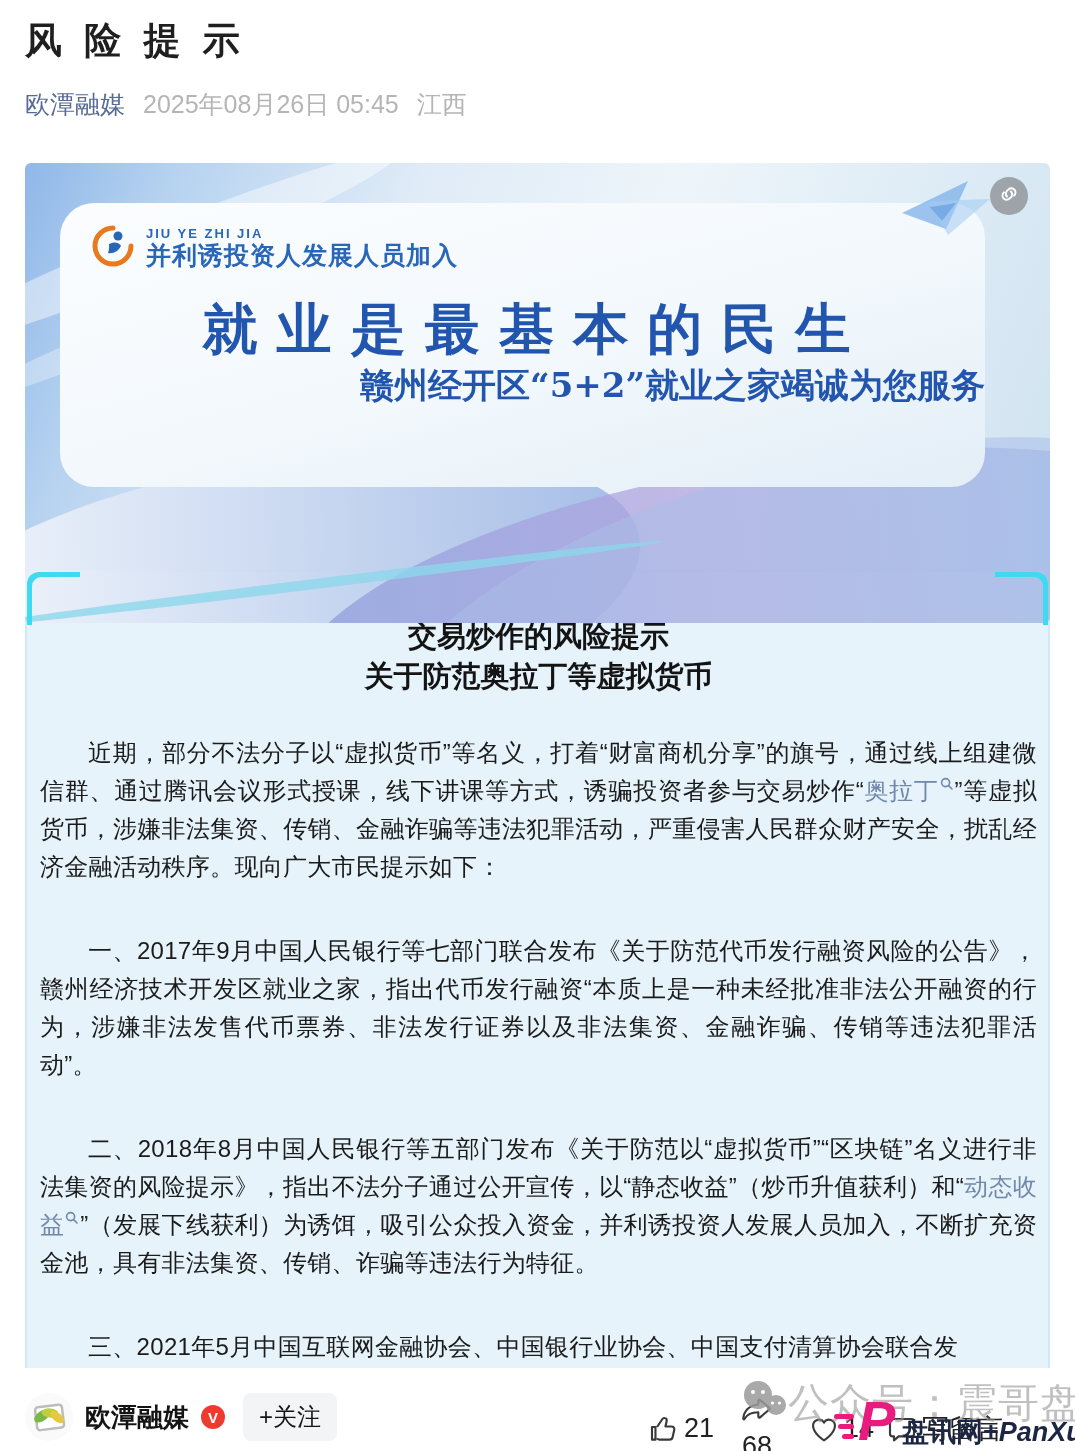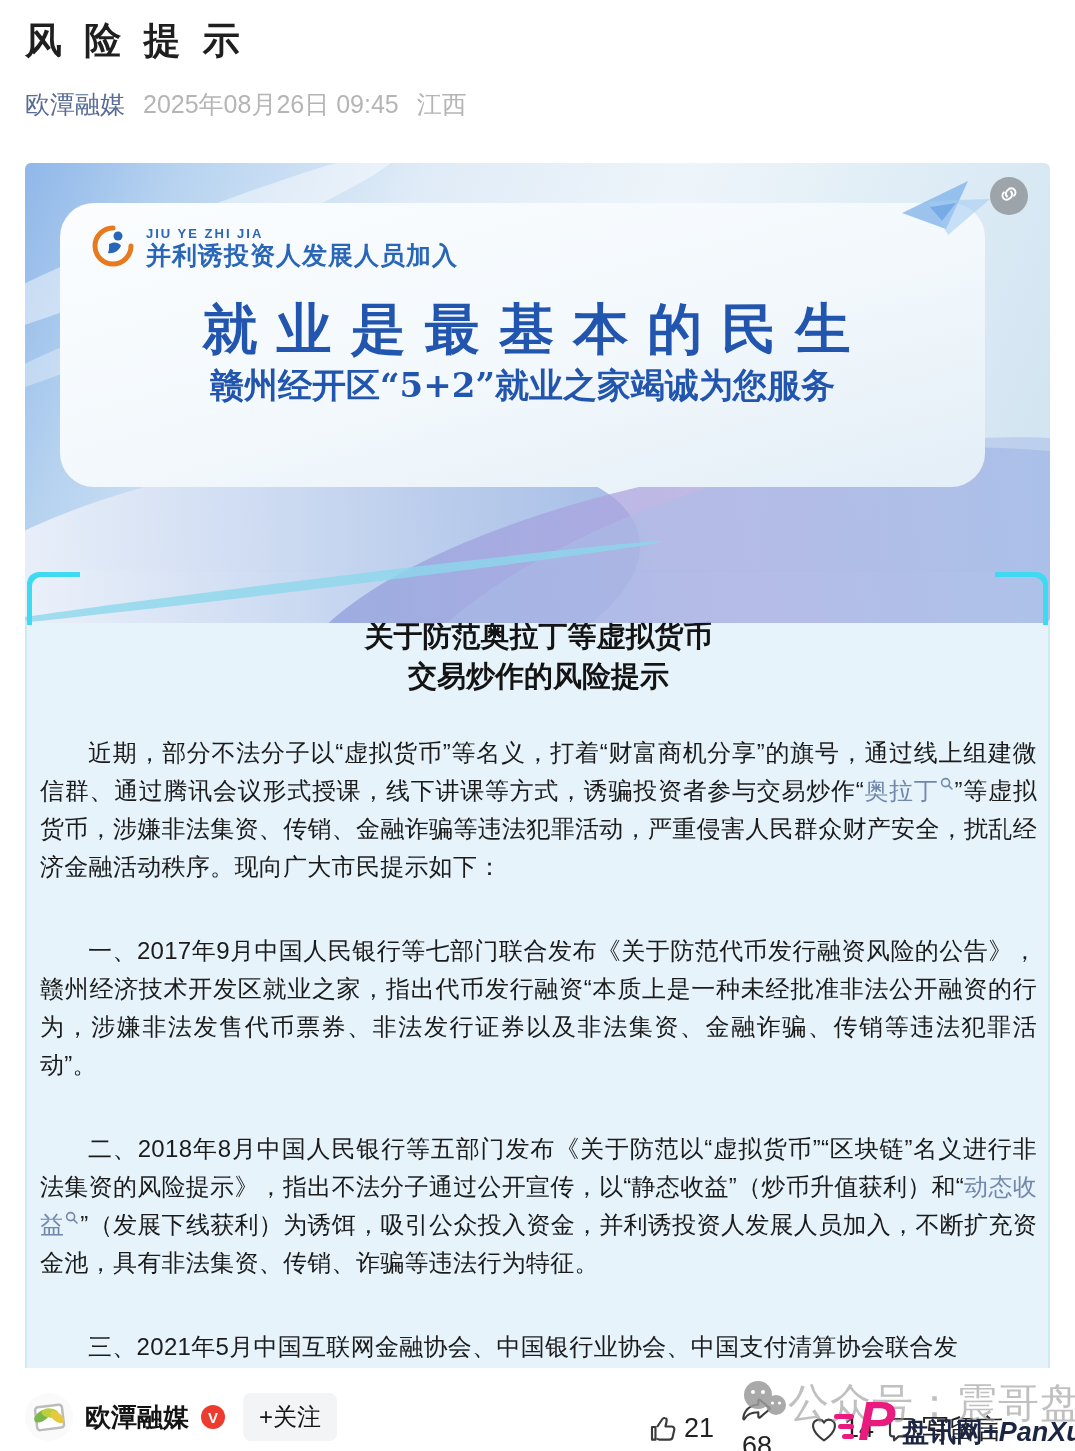--- a/index.html
+++ b/index.html
@@ -30,21 +30,21 @@
       background:rgba(170,190,232,.55);}
   .w4{left:-60px;bottom:34px;width:700px;height:10px;transform:rotate(-7deg);
       background:rgba(140,215,235,.8);}
   .banner-card{position:absolute;left:35px;top:40px;width:925px;height:284px;border-radius:34px;z-index:2;
     background:linear-gradient(165deg,#fbfdff 0%,#f2f8fc 55%,#e3eef7 100%);}
   .logo-row{position:absolute;left:30px;top:20px;display:flex;gap:10px;align-items:center;}
   .logo-en{font-size:13px;color:#2a66b8;font-weight:700;letter-spacing:2px;line-height:14px;}
   .logo-cn{font-size:25px;color:#2a66b8;font-weight:800;letter-spacing:1px;line-height:28px;}
   .headline{position:absolute;left:0;right:0;top:90px;text-align:center;
     font-family:"DejaVu Serif",serif;font-weight:bold;font-size:55px;color:#2255ae;white-space:nowrap;padding-left:8px;}
-  .subline{position:absolute;left:0;right:0;top:160px;text-align:center;
+  .subline{position:absolute;left:0;right:0;top:160px;text-align:right;
     font-family:"DejaVu Serif",serif;font-weight:bold;font-size:34px;color:#2255ae;white-space:nowrap;}
   .plane{position:absolute;right:50px;top:14px;z-index:3;}
   .link-badge{position:absolute;right:22px;top:14px;width:38px;height:38px;border-radius:50%;z-index:4;
     background:rgba(96,96,96,.5);display:flex;align-items:center;justify-content:center;cursor:pointer;}
   
   .notice{position:absolute;left:25px;top:570px;width:1025px;height:798px;box-sizing:border-box;
     background:#e6f3fb;border:2px solid #cdeaf6;border-bottom:none;border-radius:14px 14px 0 0;
     padding:44px 11px 0 13px;overflow:hidden;}
   .corner{position:absolute;width:48px;height:48px;z-index:5;}
   .corner.tl{left:-2px;top:-2px;border-top:7px solid #3fd9f2;border-left:7px solid #3fd9f2;border-top-left-radius:16px;}
@@ -74,21 +74,21 @@
   .wm-plogo{left:832px;top:1388px;}
   .wm-brand{left:902px;top:1414px;font-size:27px;font-weight:700;color:#1c2642;white-space:nowrap;}
   .wm-brand .en{font-style:italic;}
 </style>
 </head>
 <body>
 
 <div class="page-title">风 险 提 示</div>
 <div class="byline">
   <span class="author">欧潭融媒</span>
-  <span class="meta">2025年08月26日 09:45</span>
+  <span class="meta">2025年08月26日 05:45</span>
   <span class="meta">江西</span>
 </div>
 
 <div class="banner">
   <div class="streak s1"></div>
   <div class="streak s2"></div>
   <div class="wave w1"></div>
   <div class="wave w2"></div>
   <div class="wave w3"></div>
   <div class="wave w4"></div>
@@ -123,22 +123,22 @@
         <path d="M14 9.5a4.2 4.2 0 0 1-.3 6l-1.2 1.1a4.2 4.2 0 0 1-5.9-.3 4.2 4.2 0 0 1 .3-5.9" fill="none" stroke="#fff" stroke-width="2" stroke-linecap="round"></path>
       </svg>
     </span>
   </div>
 </div>
 
 <div class="notice">
   <div class="corner tl"></div>
   <div class="corner tr"></div>
   <div class="notice-title">
+    <div>交易炒作的风险提示</div>
     <div>关于防范奥拉丁等虚拟货币</div>
-    <div>交易炒作的风险提示</div>
   </div>
   <p><span>近期，部分不法分子以“虚拟货币”等名义，打着“财富商机分享”的旗号，通过线上组建微信群、通过腾讯会议形式授课，线下讲课等方式，诱骗投资者参与交易炒作“</span><span class="term-link"><span>奥拉丁</span><svg class="sup-mag" width="14" height="14" viewBox="0 0 14 14">
           <circle cx="5.6" cy="5.6" r="4" fill="none" stroke="#7187ac" stroke-width="1.6"></circle>
           <line x1="8.6" y1="8.6" x2="12" y2="12" stroke="#7187ac" stroke-width="1.6" stroke-linecap="round"></line>
         </svg></span><span>”等虚拟货币，涉嫌非法集资、传销、金融诈骗等违法犯罪活动，严重侵害人民群众财产安全，扰乱经济金融活动秩序。现向广大市民提示如下：</span></p>
   <p>一、2017年9月中国人民银行等七部门联合发布《关于防范代币发行融资风险的公告》，赣州经济技术开发区就业之家，指出代币发行融资“本质上是一种未经批准非法公开融资的行为，涉嫌非法发售代币票券、非法发行证券以及非法集资、金融诈骗、传销等违法犯罪活动”。</p>
   <p><span>二、2018年8月中国人民银行等五部门发布《关于防范以“虚拟货币”“区块链”名义进行非法集资的风险提示》，指出不法分子通过公开宣传，以“静态收益”（炒币升值获利）和“</span><span class="term-link"><span>动态收益</span><svg class="sup-mag" width="14" height="14" viewBox="0 0 14 14">
           <circle cx="5.6" cy="5.6" r="4" fill="none" stroke="#7187ac" stroke-width="1.6"></circle>
           <line x1="8.6" y1="8.6" x2="12" y2="12" stroke="#7187ac" stroke-width="1.6" stroke-linecap="round"></line>
         </svg></span><span>”（发展下线获利）为诱饵，吸引公众投入资金，并利诱投资人发展人员加入，不断扩充资金池，具有非法集资、传销、诈骗等违法行为特征。</span></p>

